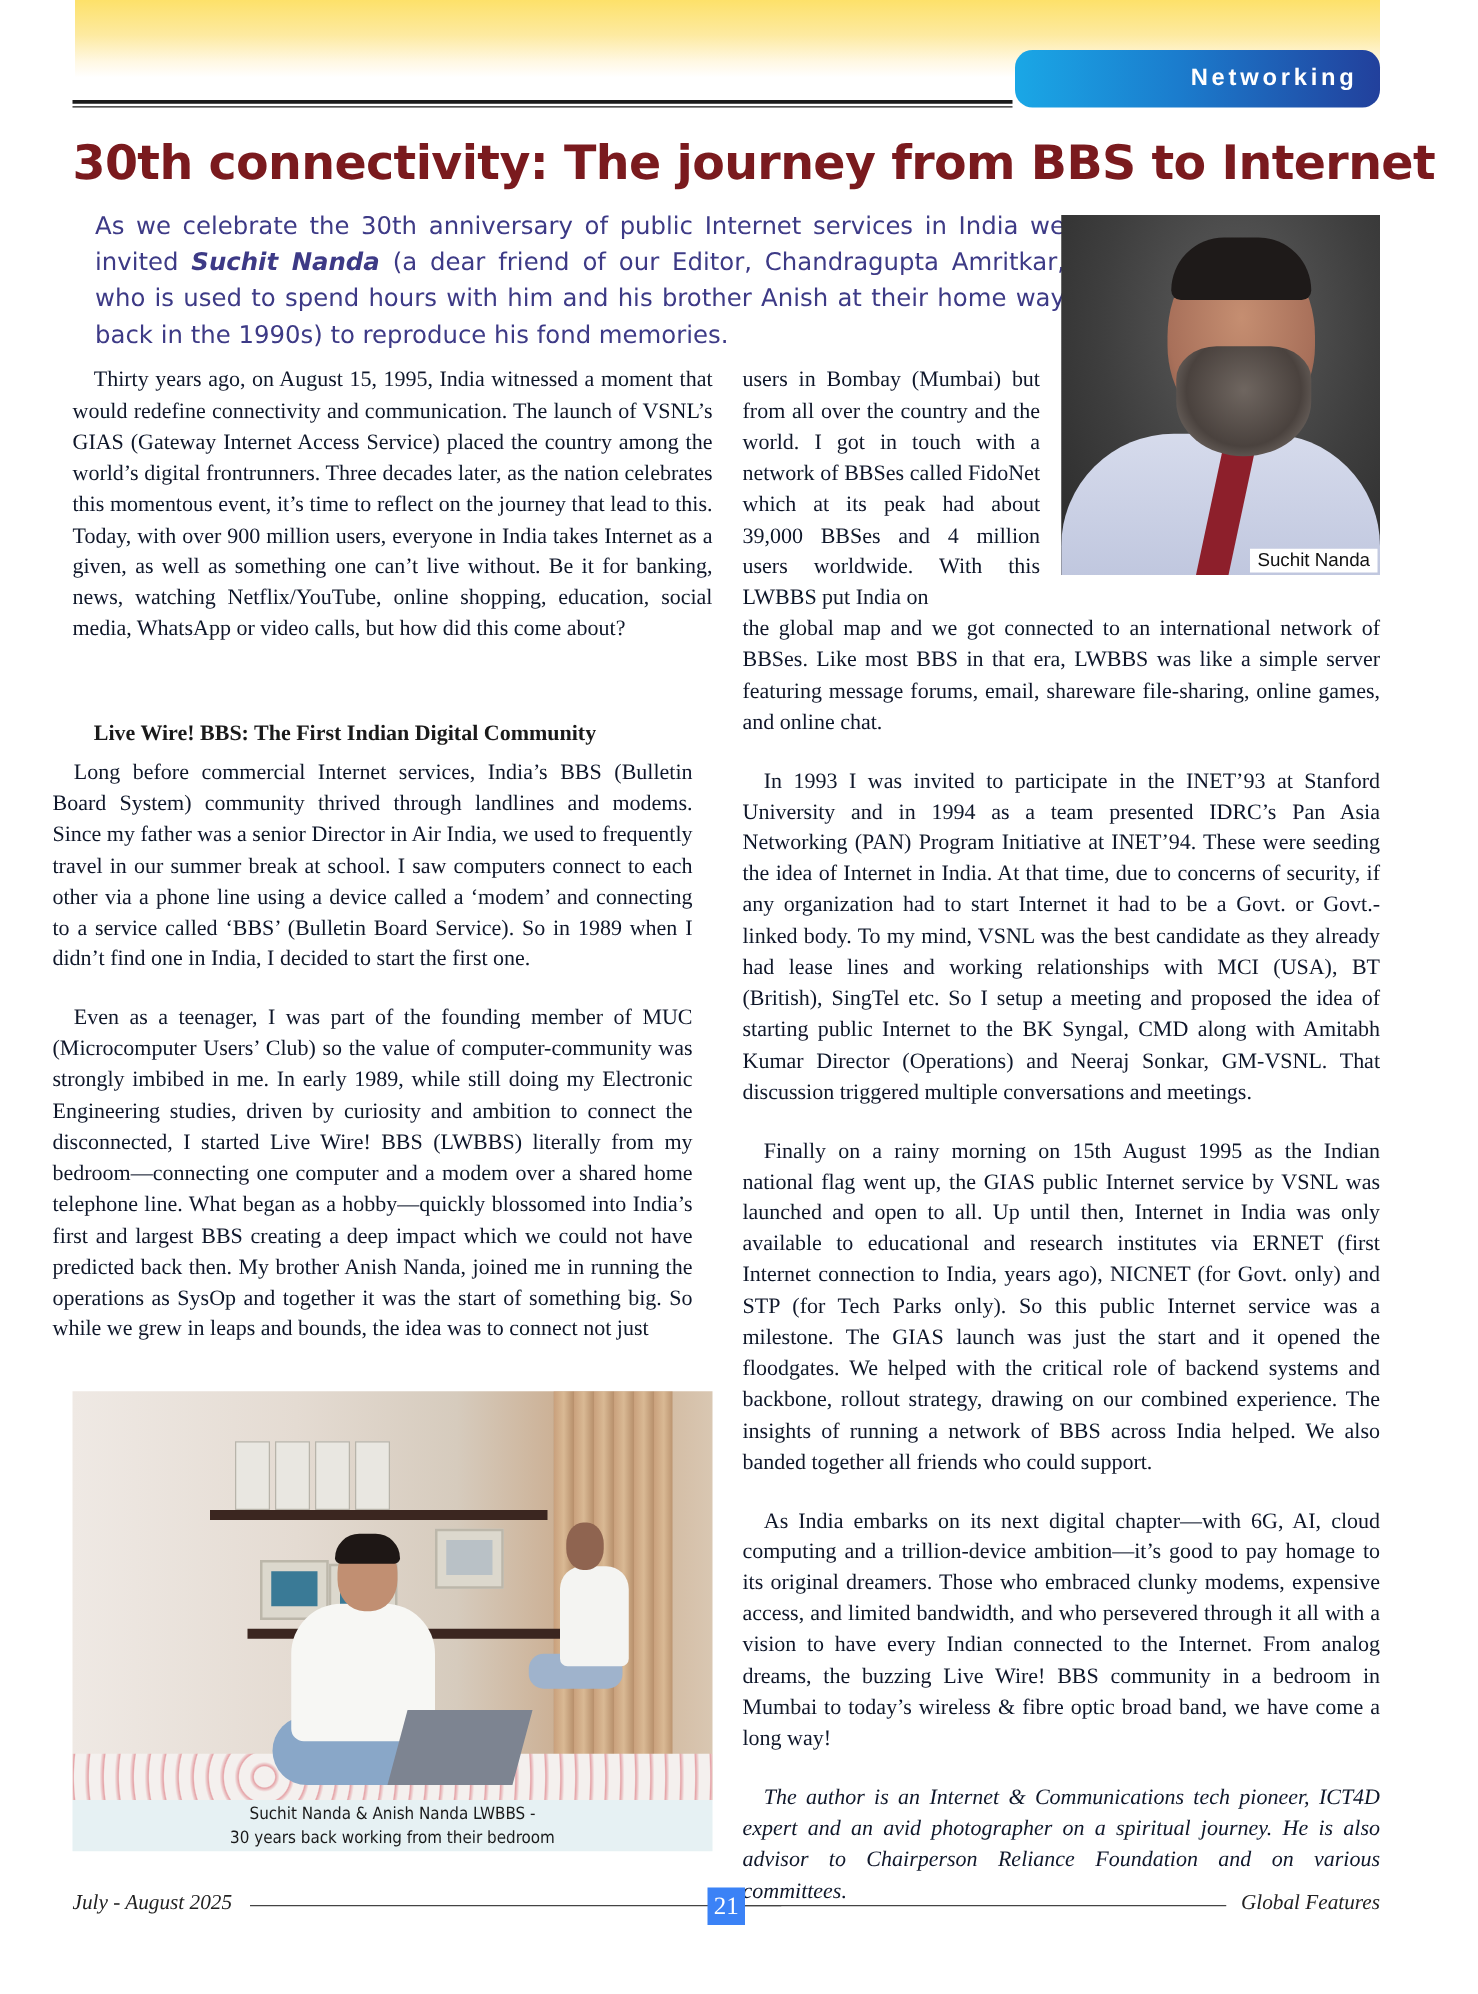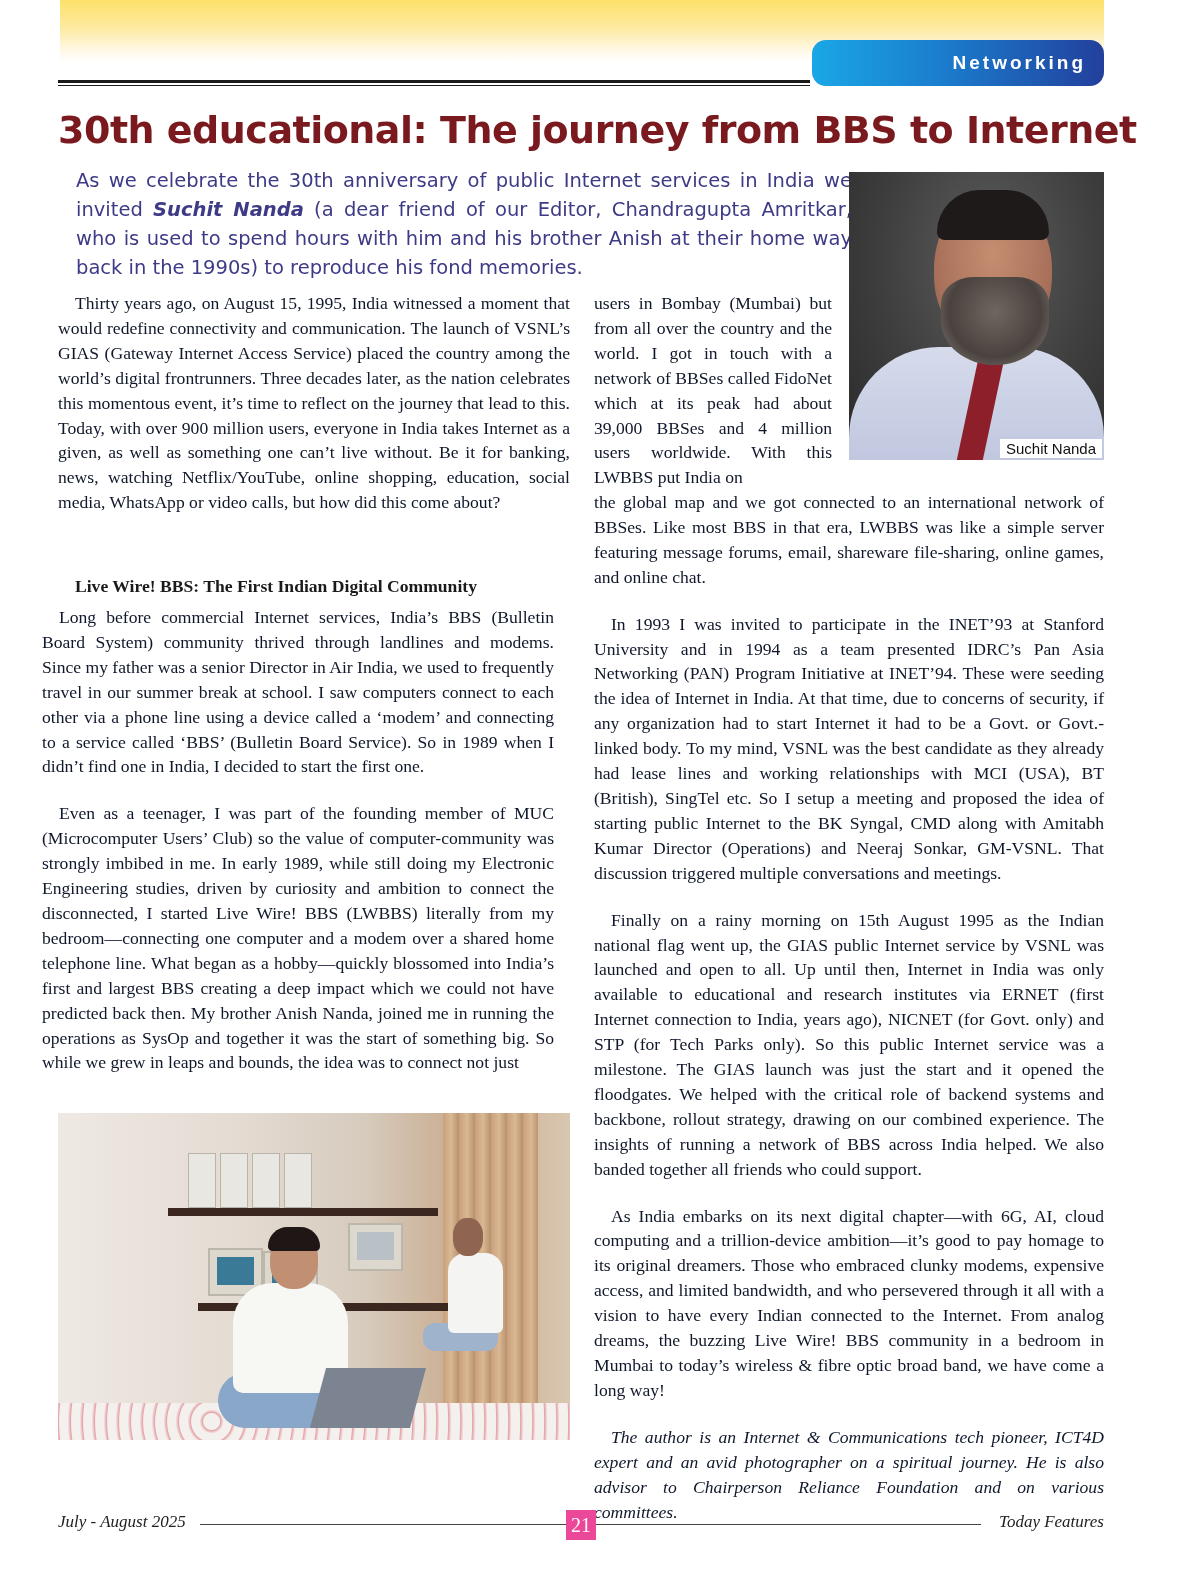--- a/index.html
+++ b/index.html
@@ -152,35 +152,35 @@
   .footer { position: absolute; left: 58px; top: 1510px; width: 1046px; height: 30px; }
   .footer .left, .footer .right {
     position: absolute; top: 2px; font-family: "Liberation Serif", serif; font-style: italic; font-size: 17px; color: #222;
   }
   .footer .left { left: 0; }
   .footer .right { right: 0; }
   .footer .line-l { position: absolute; left: 142px; top: 14px; width: 425px; height: 1px; background: #444; }
   .footer .line-r { position: absolute; left: 538px; top: 14px; width: 385px; height: 1px; background: #444; }
   .footer .page-num {
     position: absolute; left: 508px; top: 0; width: 30px; height: 30px;
-    background: #ec4899; color: #ffffff; text-align: center;
+    background: #3b82f6; color: #ffffff; text-align: center;
     font-family: "Liberation Serif", serif; font-size: 20px; line-height: 30px;
   }
 </style>
 </head>
 <body>
 
 <div class="top-band"></div>
 <div class="rule-thick"></div>
 <div class="rule-thin"></div>
 <div class="section-tab">
   <span>Networking</span>
 </div>
 
-<h1 class="headline">30th educational: The journey from BBS to Internet</h1>
+<h1 class="headline">30th connectivity: The journey from BBS to Internet</h1>
 
 <div class="intro"><span>As we celebrate the 30th anniversary of public Internet services in India we invited </span><b>Suchit Nanda</b><span> (a dear friend of our Editor, Chandragupta Amritkar, who is used to spend hours with him and his brother Anish at their home way back in the 1990s) to reproduce his fond memories.</span></div>
 
 <div class="portrait">
   <div class="shirt"></div>
   <div class="tie"></div>
   <div class="head"></div>
   <div class="hair"></div>
   <div class="beard"></div>
   <div class="portrait-caption">Suchit Nanda</div>
@@ -218,33 +218,37 @@
     <div class="person2-legs"></div>
     <div class="person2-shirt"></div>
     <div class="person2-head"></div>
     <div class="bed"></div>
     <div class="person1-legs"></div>
     <div class="person1-shirt"></div>
     <div class="person1-head"></div>
     <div class="person1-hair"></div>
     <div class="laptop"></div>
   </div>
+  <div class="photo-caption">
+    <div>Suchit Nanda &amp; Anish Nanda LWBBS -</div>
+    <div>30 years back working from their bedroom</div>
+  </div>
 </div>
 
 <div class="col-right-narrow body-text">
   <p style="text-indent:0">users in Bombay (Mumbai) but from all over the country and the world. I got in touch with a network of BBSes called FidoNet which at its peak had about 39,000 BBSes and 4 million users worldwide. With this LWBBS put India on</p>
 </div>
 
 <div class="col-right-wide body-text">
   <p class="noindent">the global map and we got connected to an international network of BBSes. Like most BBS in that era, LWBBS was like a simple server featuring message forums, email, shareware file-sharing, online games, and online chat.</p>
   <p class="gap">In 1993 I was invited to participate in the INET’93 at Stanford University and in 1994 as a team presented IDRC’s Pan Asia Networking (PAN) Program Initiative at INET’94. These were seeding the idea of Internet in India. At that time, due to concerns of security, if any organization had to start Internet it had to be a Govt. or Govt.-linked body. To my mind, VSNL was the best candidate as they already had lease lines and working relationships with MCI (USA), BT (British), SingTel etc. So I setup a meeting and proposed the idea of starting public Internet to the BK Syngal, CMD along with Amitabh Kumar Director (Operations) and Neeraj Sonkar, GM-VSNL. That discussion triggered multiple conversations and meetings.</p>
   <p class="gap">Finally on a rainy morning on 15th August 1995 as the Indian national flag went up, the GIAS public Internet service by VSNL was launched and open to all. Up until then, Internet in India was only available to educational and research institutes via ERNET (first Internet connection to India, years ago), NICNET (for Govt. only) and STP (for Tech Parks only). So this public Internet service was a milestone. The GIAS launch was just the start and it opened the floodgates. We helped with the critical role of backend systems and backbone, rollout strategy, drawing on our combined experience. The insights of running a network of BBS across India helped. We also banded together all friends who could support.</p>
   <p class="gap">As India embarks on its next digital chapter—with 6G, AI, cloud computing and a trillion-device ambition—it’s good to pay homage to its original dreamers. Those who embraced clunky modems, expensive access, and limited bandwidth, and who persevered through it all with a vision to have every Indian connected to the Internet. From analog dreams, the buzzing Live Wire! BBS community in a bedroom in Mumbai to today’s wireless &amp; fibre optic broad band, we have come a long way!</p>
   <p class="gap author-note">The author is an Internet &amp; Communications tech pioneer, ICT4D expert and an avid photographer on a spiritual journey. He is also advisor to Chairperson Reliance Foundation and on various committees.</p>
 </div>
 
 <div class="footer">
   <span class="left">July - August 2025</span>
   <div class="line-l"></div>
   <div class="page-num">21</div>
   <div class="line-r"></div>
-  <span class="right">Today Features</span>
+  <span class="right">Global Features</span>
 </div>
 
 </body></html>

